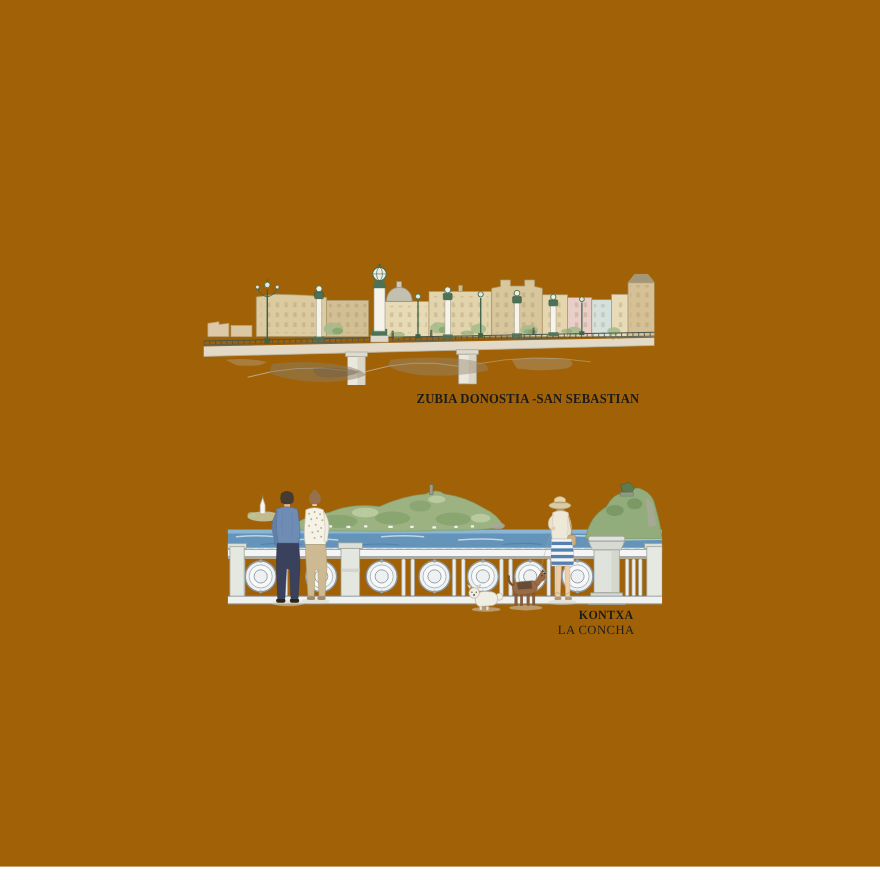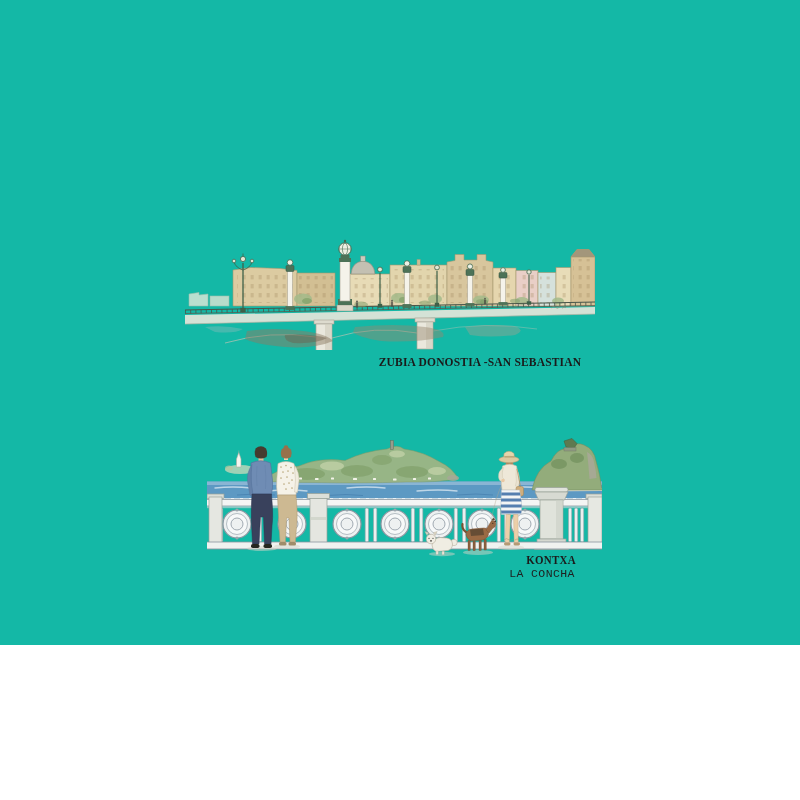--- a/index.html
+++ b/index.html
@@ -1,29 +1,29 @@
 <!DOCTYPE html>
 <html><head>
 <meta charset="utf-8">
 <style>
   html,body{margin:0;padding:0;background:#ffffff;}
-  .page{position:relative;width:800px;height:645px;background:#14b8a6;overflow:hidden;
+  .page{position:relative;width:800px;height:788px;background:#a16207;overflow:hidden;
         font-family:"Liberation Serif", serif;}
   .art{position:absolute;display:block;}
   .art-top{left:185px;top:237px;width:410px;height:113px;}
   .art-bottom{left:207px;top:438px;width:395px;height:128px;}
   .caption{position:absolute;color:#1b1b1b;text-align:center;white-space:nowrap;}
   .caption-top{left:358px;top:355px;width:244px;
       font-family:"Liberation Serif", serif;font-weight:bold;font-size:12.5px;
       letter-spacing:.2px;transform:scaleX(.92);transform-origin:center;}
   .caption-kontxa{left:501px;top:554px;width:100px;
       font-family:"Liberation Serif", serif;font-weight:bold;font-size:11.5px;
       letter-spacing:.3px;transform:scaleX(.95);transform-origin:center;}
   .caption-concha{left:492px;top:567px;width:100px;
-      font-family:Liberation Mono, monospace;font-weight:400;font-size:11.5px;
+      font-family:Liberation Serif, serif;font-weight:400;font-size:11.5px;
       letter-spacing:.4px;color:#1f1f1f;}
 </style>
 </head>
 <body>
 
 <div class="page">
 
   <svg class="art art-top" viewBox="0 0 410 113" xmlns="http://www.w3.org/2000/svg">
     <defs>
       <pattern id="winp" width="8" height="9" patternUnits="userSpaceOnUse">

